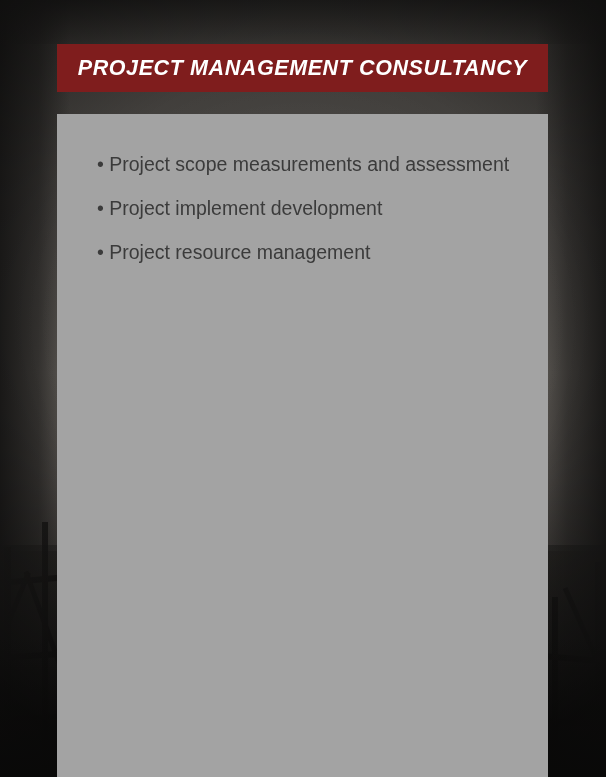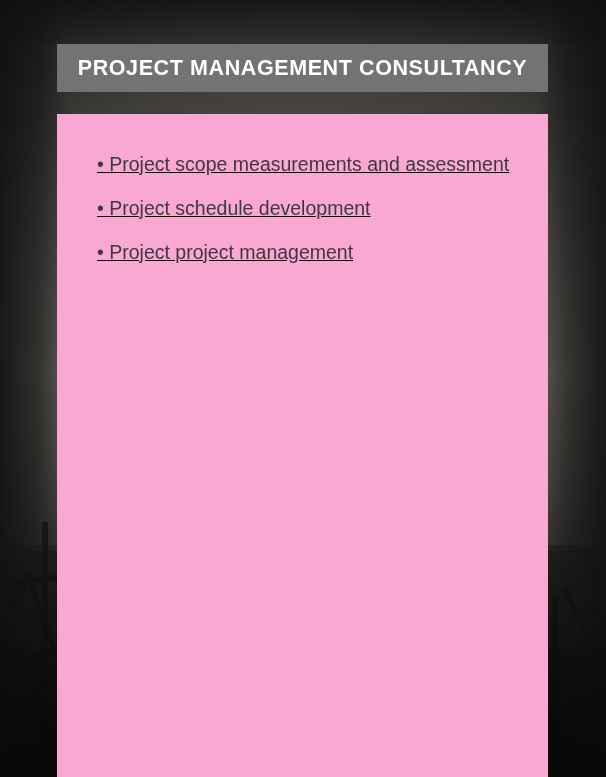--- a/index.html
+++ b/index.html
@@ -174,46 +174,46 @@
     background: linear-gradient(180deg, #2a2825 0%, #1a1918 60%, #121111 100%);
   }
 
   
   .title-bar {
     position: absolute;
     left: 57px;
     top: 44px;
     width: 491px;
     height: 48px;
-    background: #737373;
+    background: #7f1d1d;
     display: flex;
     align-items: center;
     justify-content: center;
     box-sizing: border-box;
+    font-style: italic;
   }
   .title-bar .title-text {
     color: #ffffff;
     font-size: 21.5px;
     font-weight: bold;
     letter-spacing: 0.6px;
     font-family: "Liberation Sans", sans-serif;
     text-align: center;
     white-space: nowrap;
   }
 
   .content-panel {
     position: absolute;
     left: 57px;
     top: 114px;
     width: 491px;
     height: 663px;
-    background: #f9a8d4;
+    background: #a3a3a3;
     box-sizing: border-box;
     padding: 28px 22px 0 22px;
-    text-decoration: underline;
   }
 
   .bullet-list {
     list-style: none;
     margin: 0;
     padding: 0;
   }
   .bullet-list li {
     color: #3b3b3b;
     font-size: 19.5px;
@@ -276,18 +276,18 @@
     <div class="bg-vignette"></div>
   </div>
 
   <div class="title-bar">
     <span class="title-text">PROJECT MANAGEMENT CONSULTANCY</span>
   </div>
 
   <div class="content-panel">
     <ul class="bullet-list">
       <li>Project scope measurements and assessment</li>
-      <li>Project schedule development</li>
-      <li>Project project management</li>
+      <li>Project implement development</li>
+      <li>Project resource management</li>
     </ul>
   </div>
 
 </div>
 
 </body></html>

